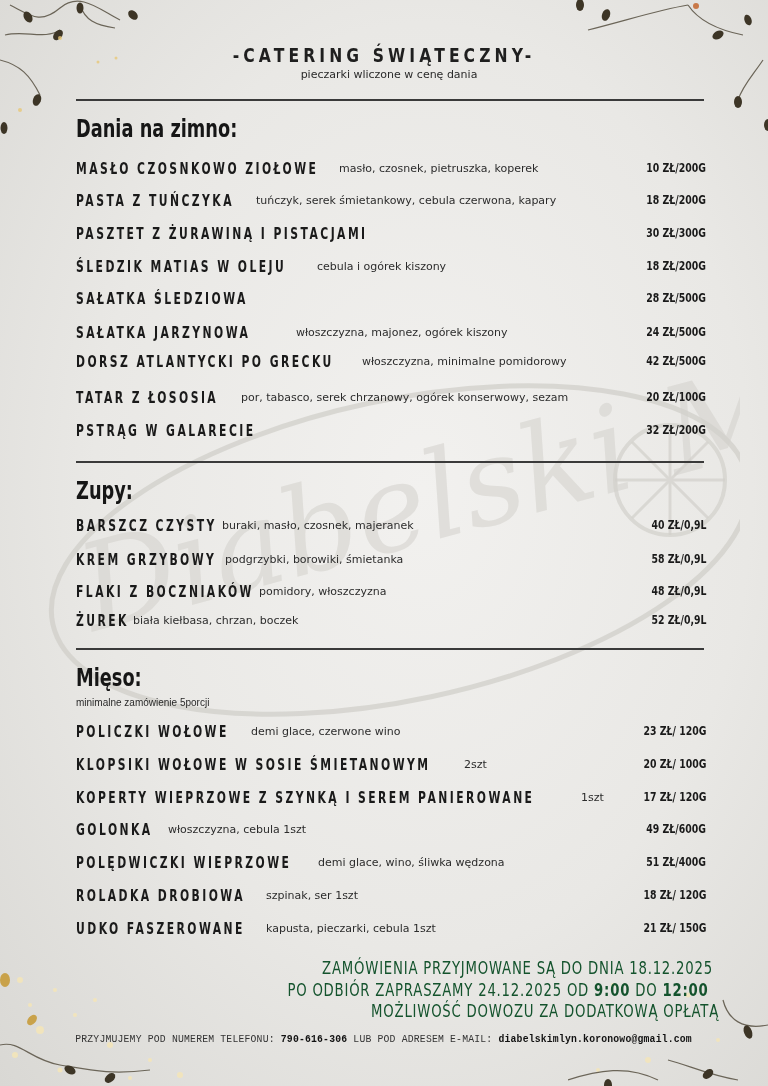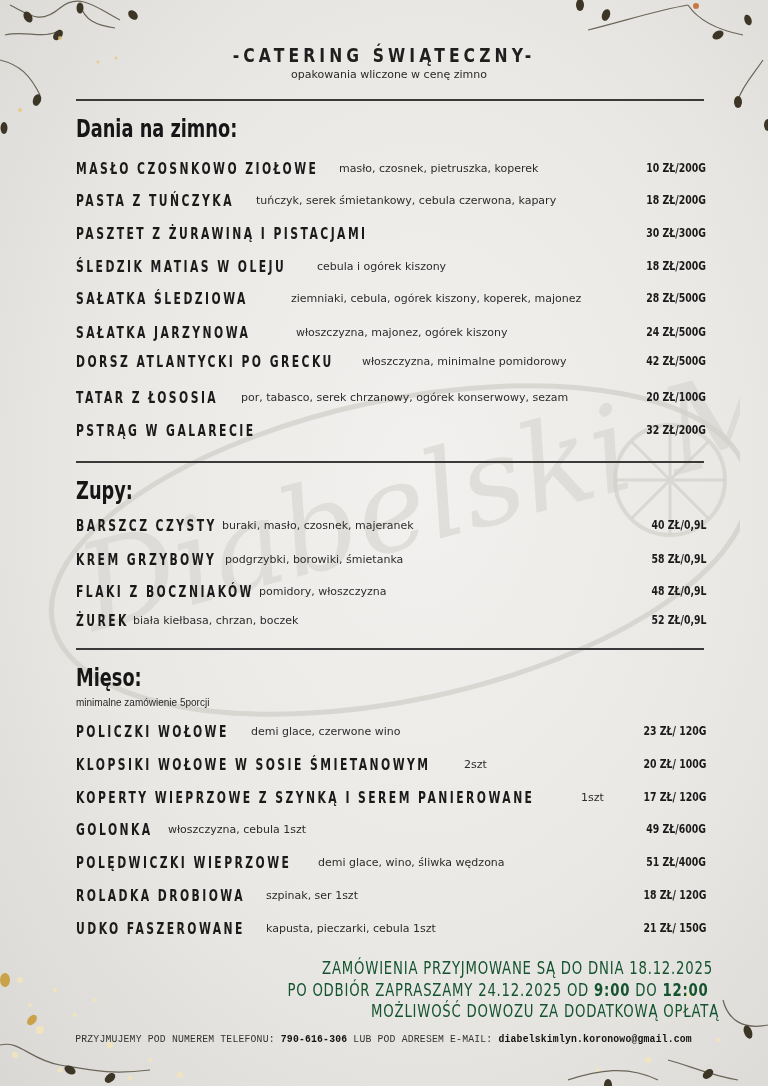--- a/index.html
+++ b/index.html
@@ -156,21 +156,21 @@
   <g stroke="#d2d0cb" stroke-width="3" opacity="0.7">
       <line x1="595" y1="110" x2="705" y2="110"></line>
       <line x1="650" y1="55" x2="650" y2="165"></line>
       <line x1="612" y1="72" x2="688" y2="148"></line>
       <line x1="688" y1="72" x2="612" y2="148"></line>
     </g>
   <text x="60" y="200" font-family="DejaVu Serif, serif" font-style="italic" font-size="120" fill="#d3d1cc" opacity="0.55" transform="rotate(-15 300 180)">Diabelski Młyn</text>
 </svg>
 
 <div class="title">-CATERING ŚWIĄTECZNY-</div>
-<div class="subtitle">opakowania wliczone w cenę zimno</div>
+<div class="subtitle">pieczarki wliczone w cenę dania</div>
 <div class="rule" style="top:99px"></div>
 
 <div class="section-title" style="top:115px">Dania na zimno:</div>
 
 <div class="item" style="top:157px">
   <span class="item-name">MASŁO CZOSNKOWO ZIOŁOWE</span>
   <span class="item-desc" style="left:263px">masło, czosnek, pietruszka, koperek</span>
   <span class="item-price">10 ZŁ/200G</span>
 </div>
 <div class="item" style="top:189px">
@@ -183,21 +183,20 @@
   <span class="item-desc" style="left:330px"></span>
   <span class="item-price">30 ZŁ/300G</span>
 </div>
 <div class="item" style="top:255px">
   <span class="item-name">ŚLEDZIK MATIAS W OLEJU</span>
   <span class="item-desc" style="left:241px">cebula i ogórek kiszony</span>
   <span class="item-price">18 ZŁ/200G</span>
 </div>
 <div class="item" style="top:287px">
   <span class="item-name">SAŁATKA ŚLEDZIOWA</span>
-  <span class="item-desc" style="left:215px">ziemniaki, cebula, ogórek kiszony, koperek, majonez</span>
   <span class="item-price">28 ZŁ/500G</span>
 </div>
 <div class="item" style="top:321px">
   <span class="item-name">SAŁATKA JARZYNOWA</span>
   <span class="item-desc" style="left:220px">włoszczyzna, majonez, ogórek kiszony</span>
   <span class="item-price">24 ZŁ/500G</span>
 </div>
 <div class="item" style="top:350px">
   <span class="item-name">DORSZ ATLANTYCKI PO GRECKU</span>
   <span class="item-desc" style="left:286px">włoszczyzna, minimalne pomidorowy</span>

